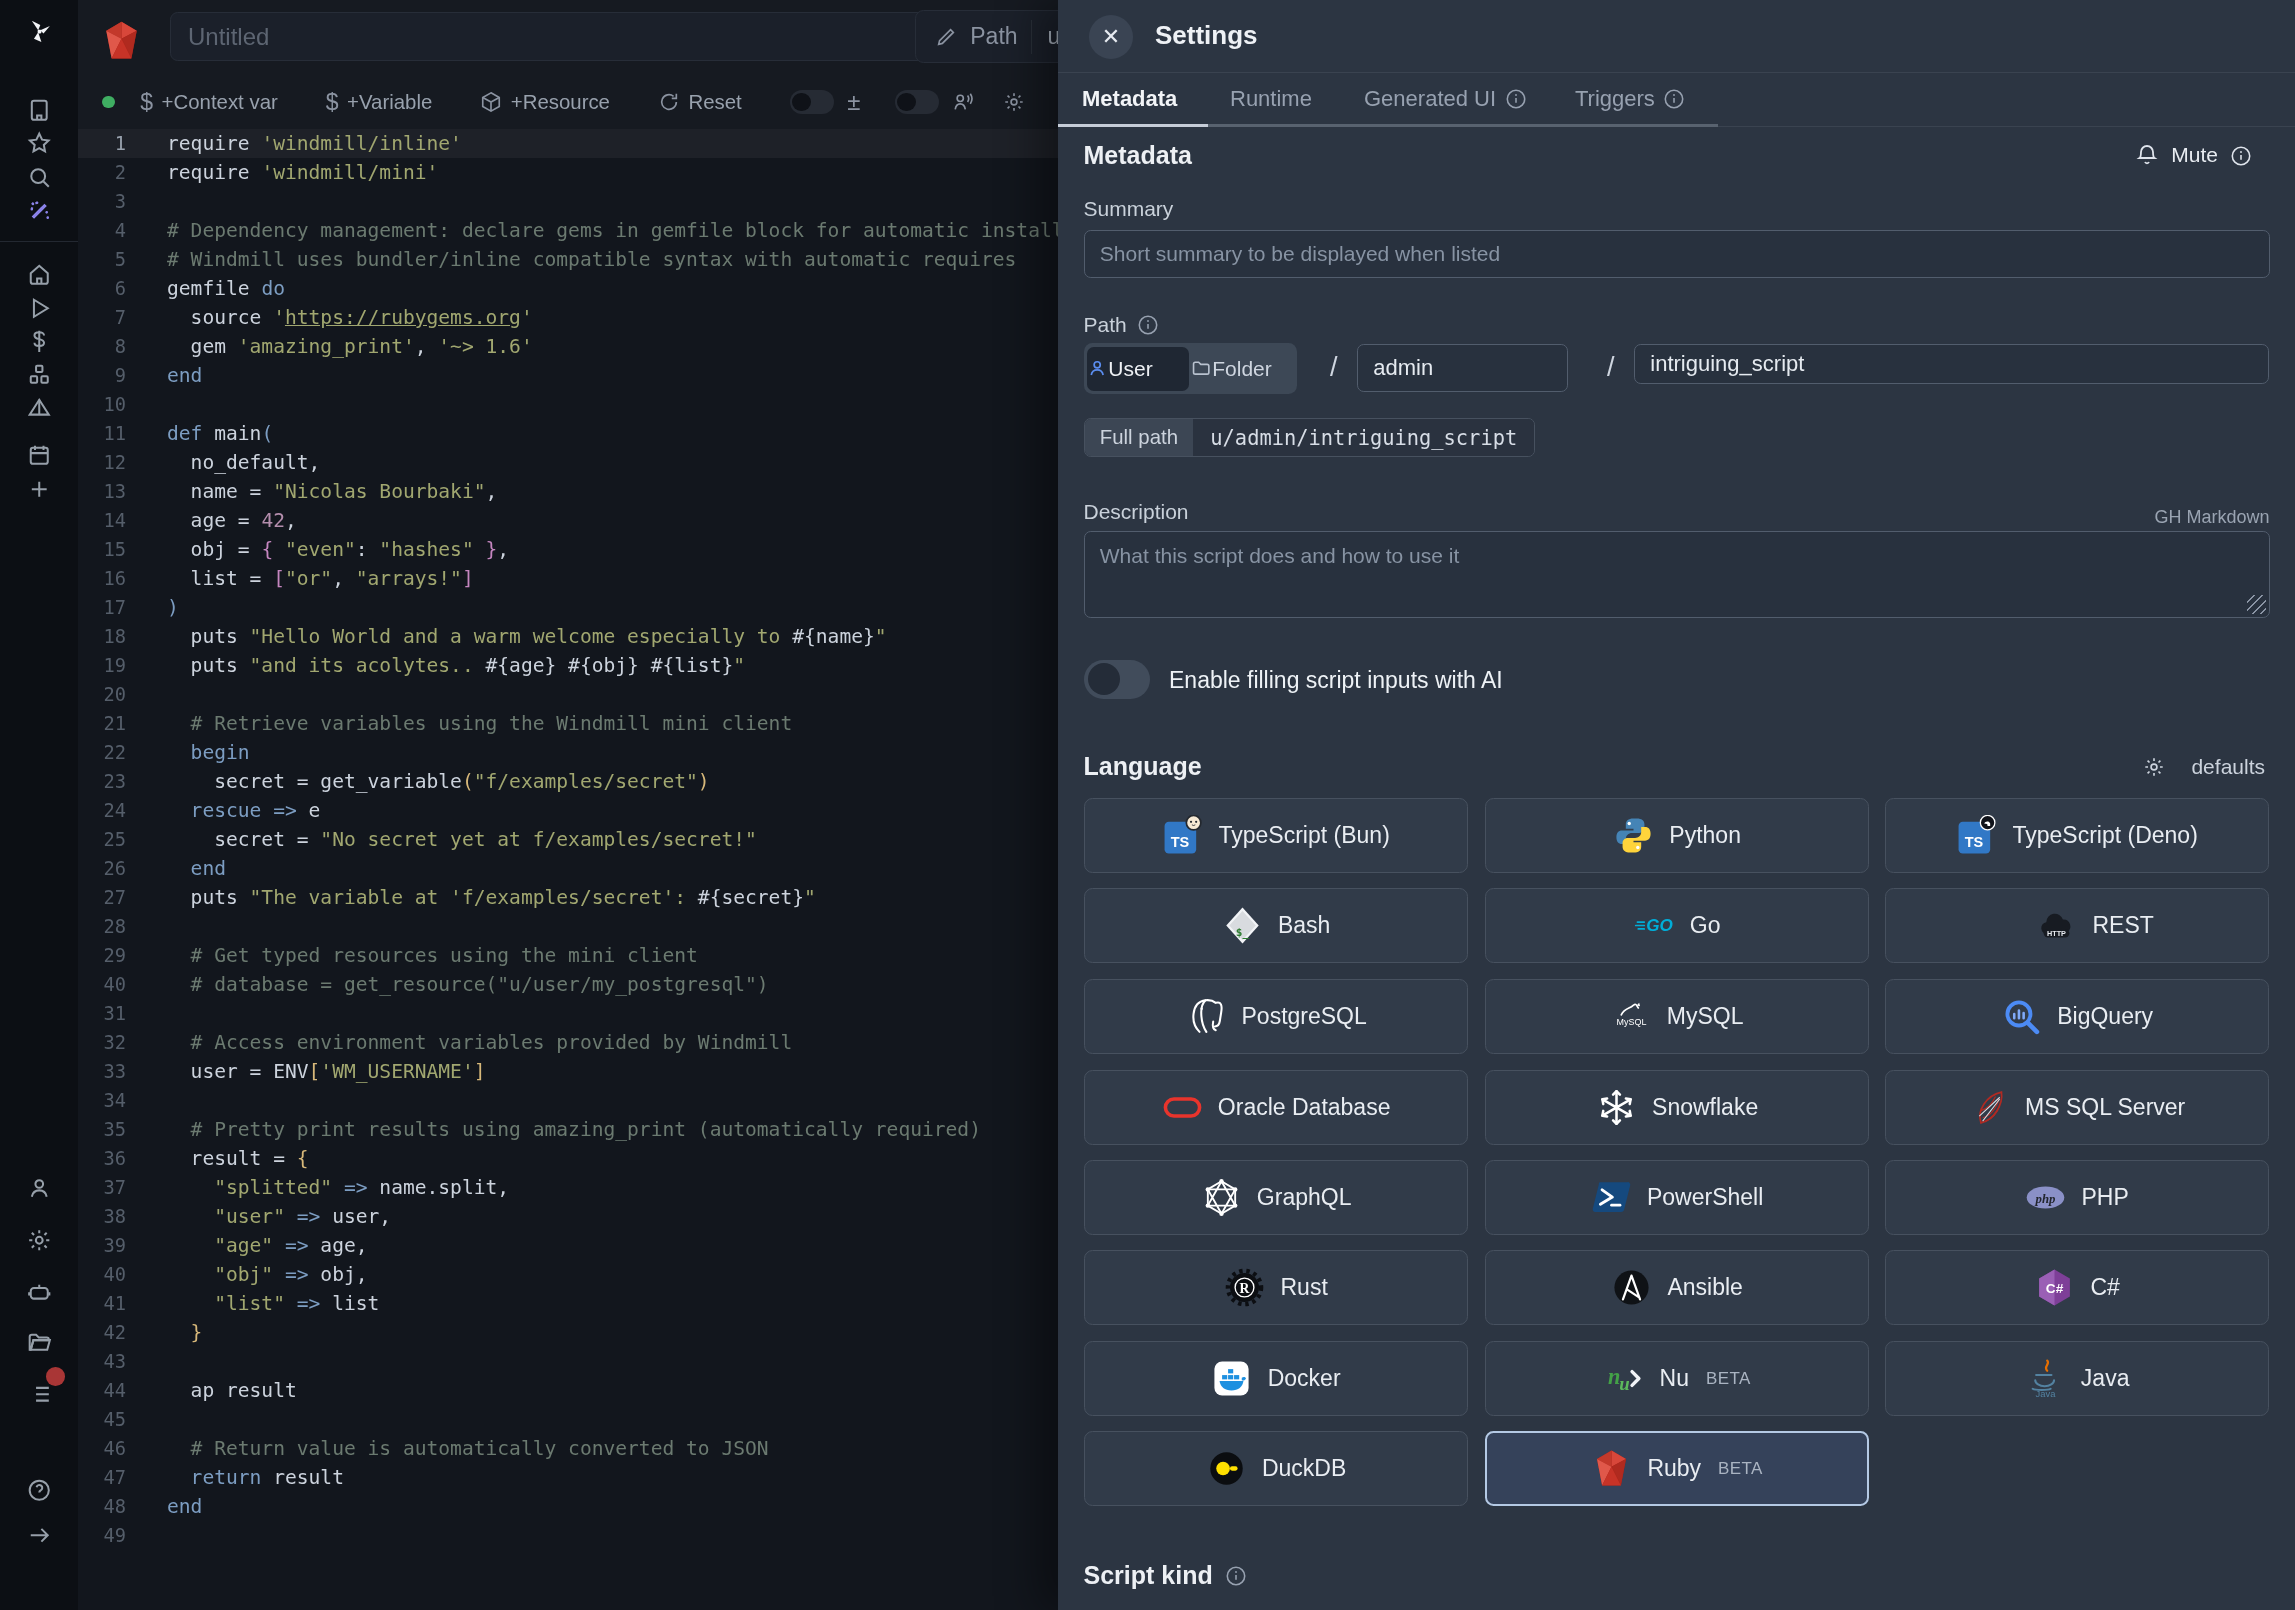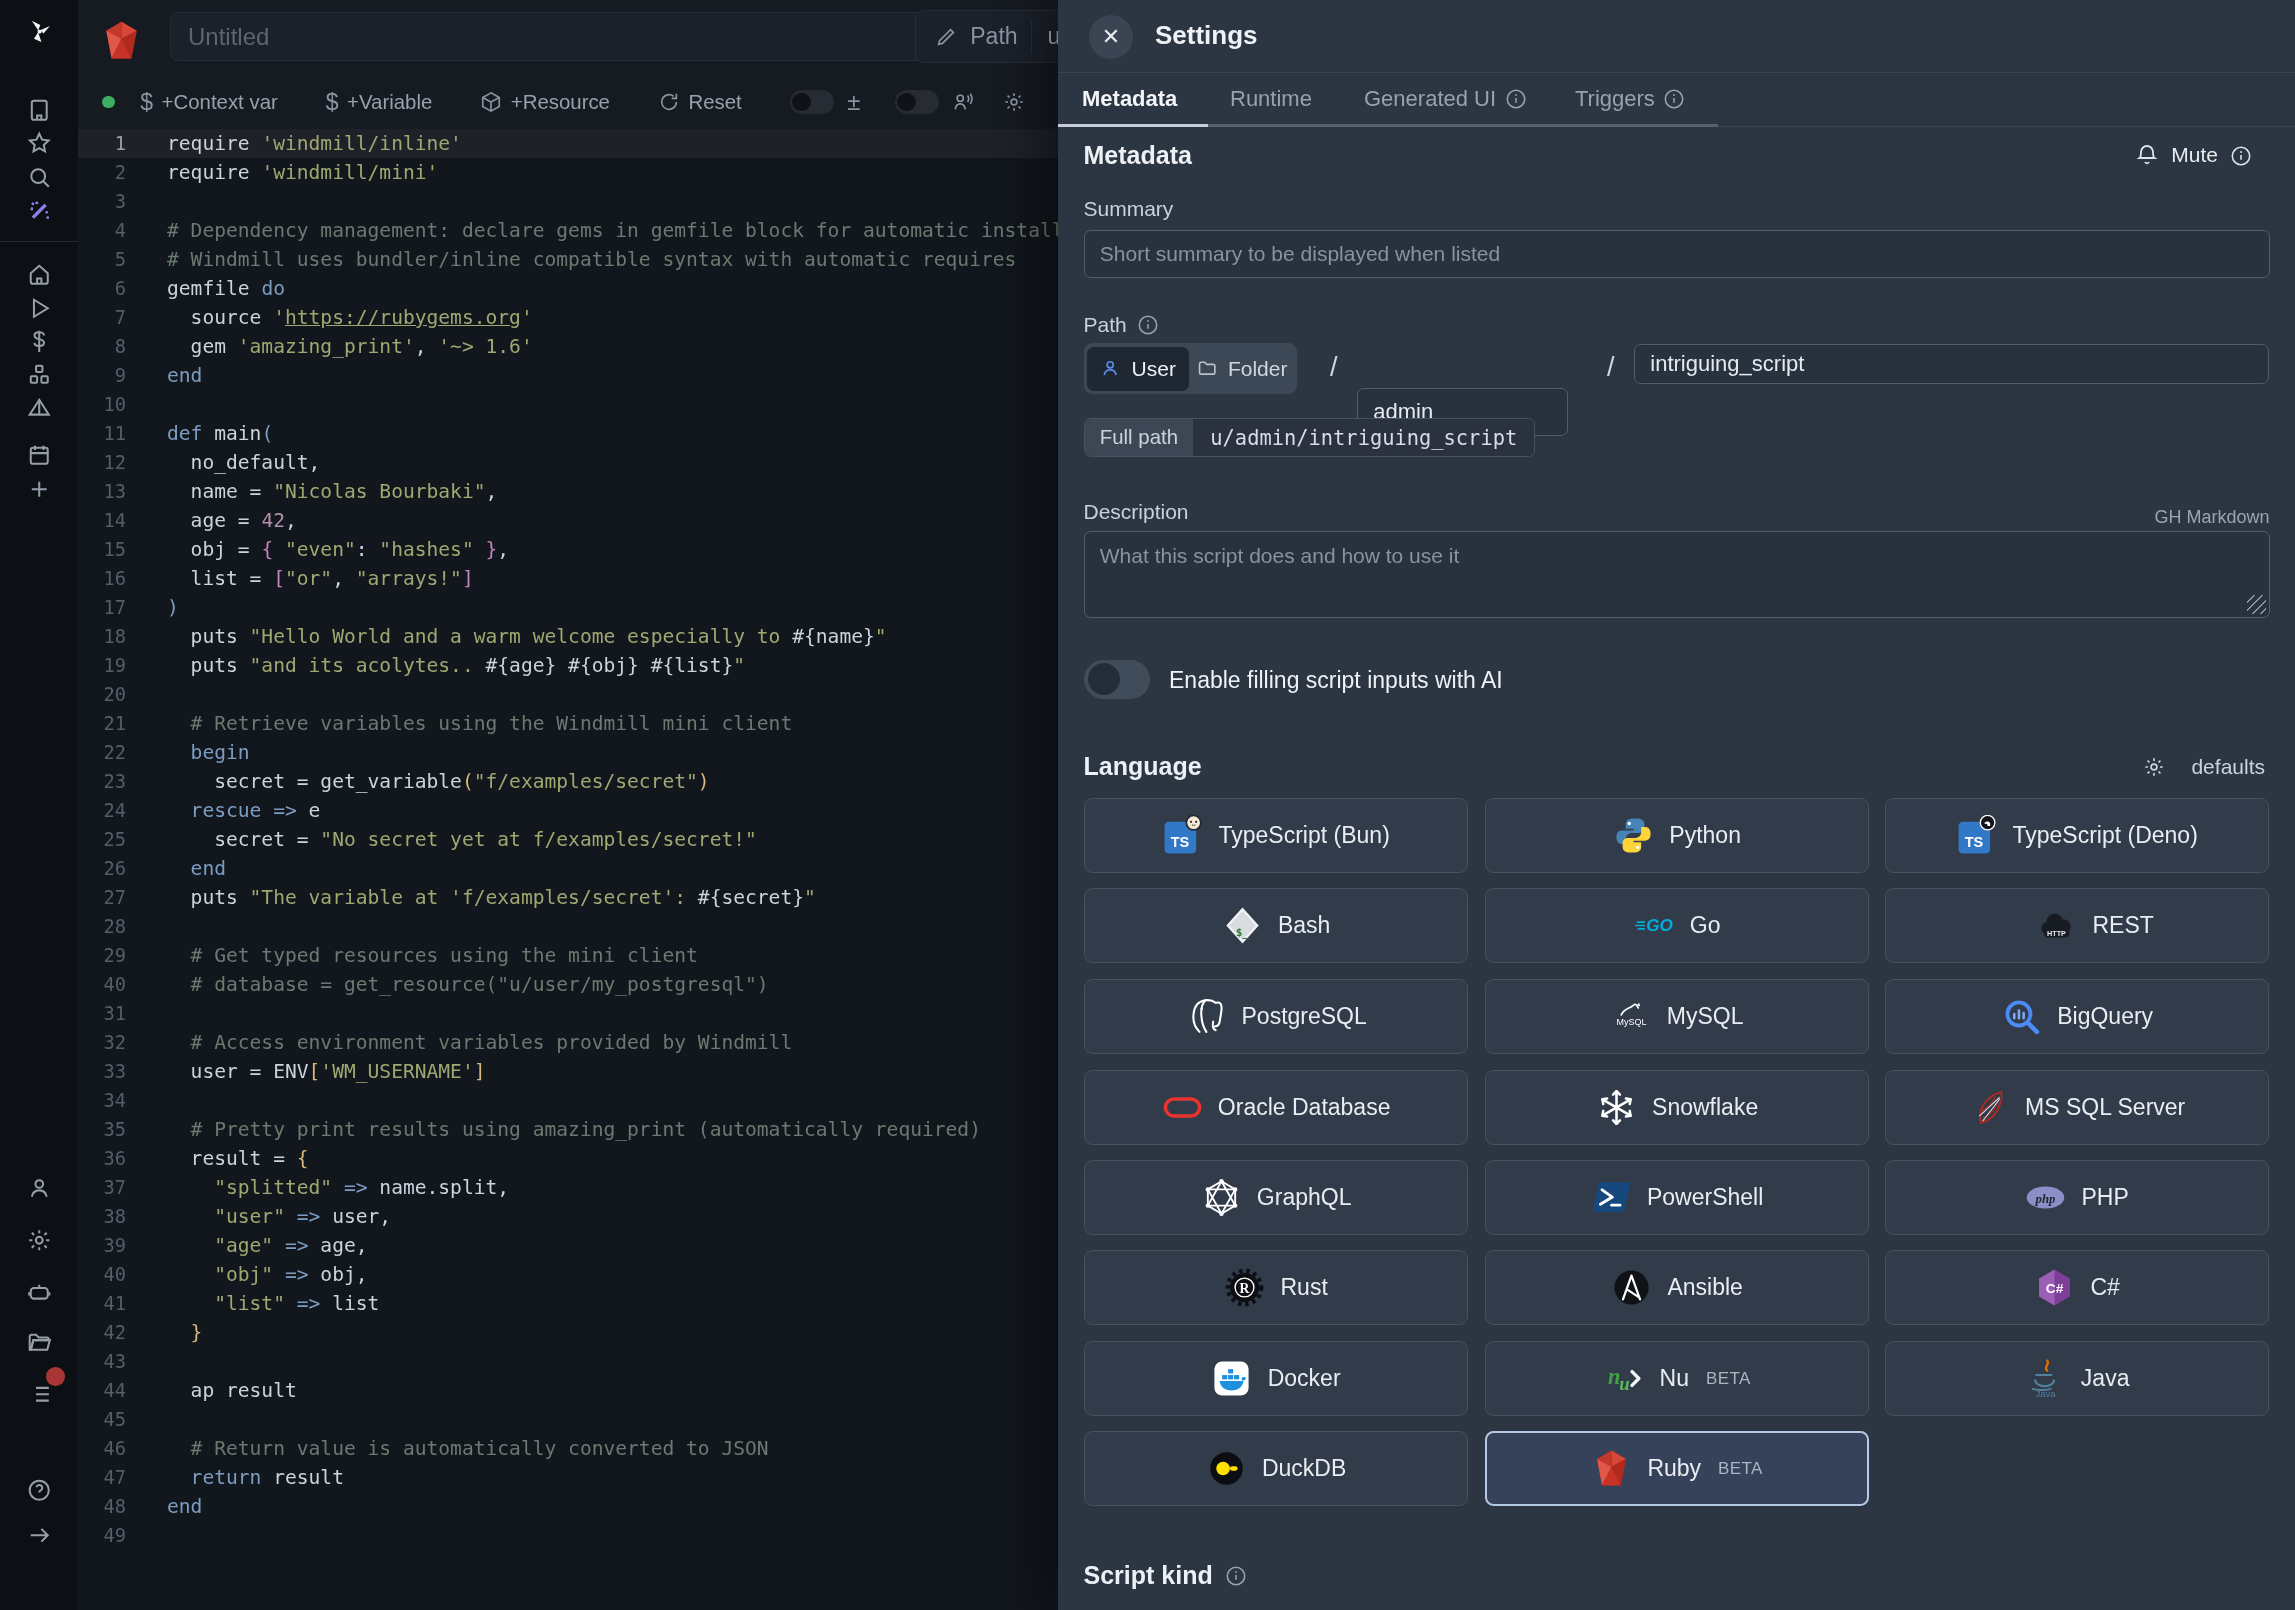--- a/index.html
+++ b/index.html
@@ -68,21 +68,21 @@
   .p-input::placeholder{color:#8793a3}
   textarea.p-input{padding:12px 15.3px;resize:none}
   .resize-grip{position:absolute;width:18.7px;height:18.7px;
       background:repeating-linear-gradient(135deg,transparent 0 4.3px,#8a94a4 4.3px 6px)}
 
   #mute-w{position:absolute;right:43px;top:143px;display:flex;align-items:center;gap:12px;color:#e8ecf1;font-size:21px;cursor:pointer}
   #mute-w svg{width:24px;height:24px;color:#dfe4ec}
 
   #owner-group{position:absolute;left:25.5px;top:343px;width:213px;height:51px;background:#3d4856;border-radius:8.5px;
       display:flex;align-items:center;padding:3.4px;gap:1.7px}
-  .seg{height:44px;border-radius:6.8px;display:flex;align-items:center;justify-content:center;gap:11px;
+  .seg{height:44px;border-radius:6.8px;display:flex;align-items:center;justify-content:flex-start;gap:1px;
        font-size:21px;cursor:pointer;flex:1}
   .seg.act{background:#1f2733;color:#eef1f5}
   .seg:not(.act){color:#cfd6e0}
   .seg svg{width:20.4px;height:20.4px}
   .slash{position:absolute;font-size:27px;color:#cfd6e0;top:352px}
 
   #fullpath{position:absolute;left:25.5px;top:418px;height:39px;display:flex;align-items:stretch;
       border:0.9px solid #47515f;border-radius:6.8px;overflow:hidden}
   #fullpath .fp-l{background:#3c4654;color:#ccd3dd;font-size:20.4px;display:flex;align-items:center;padding:0 15.3px}
   #fullpath .fp-v{background:#2a323f;color:#d7dde6;font-family:"DejaVu Sans Mono",monospace;font-size:20.4px;
@@ -430,21 +430,21 @@
         <span>User</span>
       </div>
       <div class="seg">
         <svg viewBox="0 0 24 24" fill="none" stroke="#b9c2cf" stroke-width="1.9">
             <path d="M3 7a2 2 0 0 1 2-2h4l2.5 2.5H19a2 2 0 0 1 2 2V17a2 2 0 0 1-2 2H5a2 2 0 0 1-2-2z"></path>
           </svg>
         <span>Folder</span>
       </div>
     </div>
     <span class="slash" style="left:272px">/</span>
-    <input class="p-input" style="left: 299px; top: 344px; width: 211px; height: 48px; font-size: 22px; margin-top: 44px;" value="admin">
+    <input class="p-input" style="left: 299px; top: 344px; width: 211px; height: 48px; font-size: 22px;" value="admin">
     <span class="slash" style="left:549px">/</span>
     <input class="p-input" style="left: 576px; top: 344px; width: 635px; height: 40px; font-size: 22px;" value="intriguing_script">
 
     <div id="fullpath">
       <span class="fp-l">Full path</span>
       <span class="fp-v">u/admin/intriguing_script</span>
     </div>
 
     <div class="p-label" style="left:25.5px;top:500px">Description</div>
     <div id="gh-md">GH Markdown</div>

